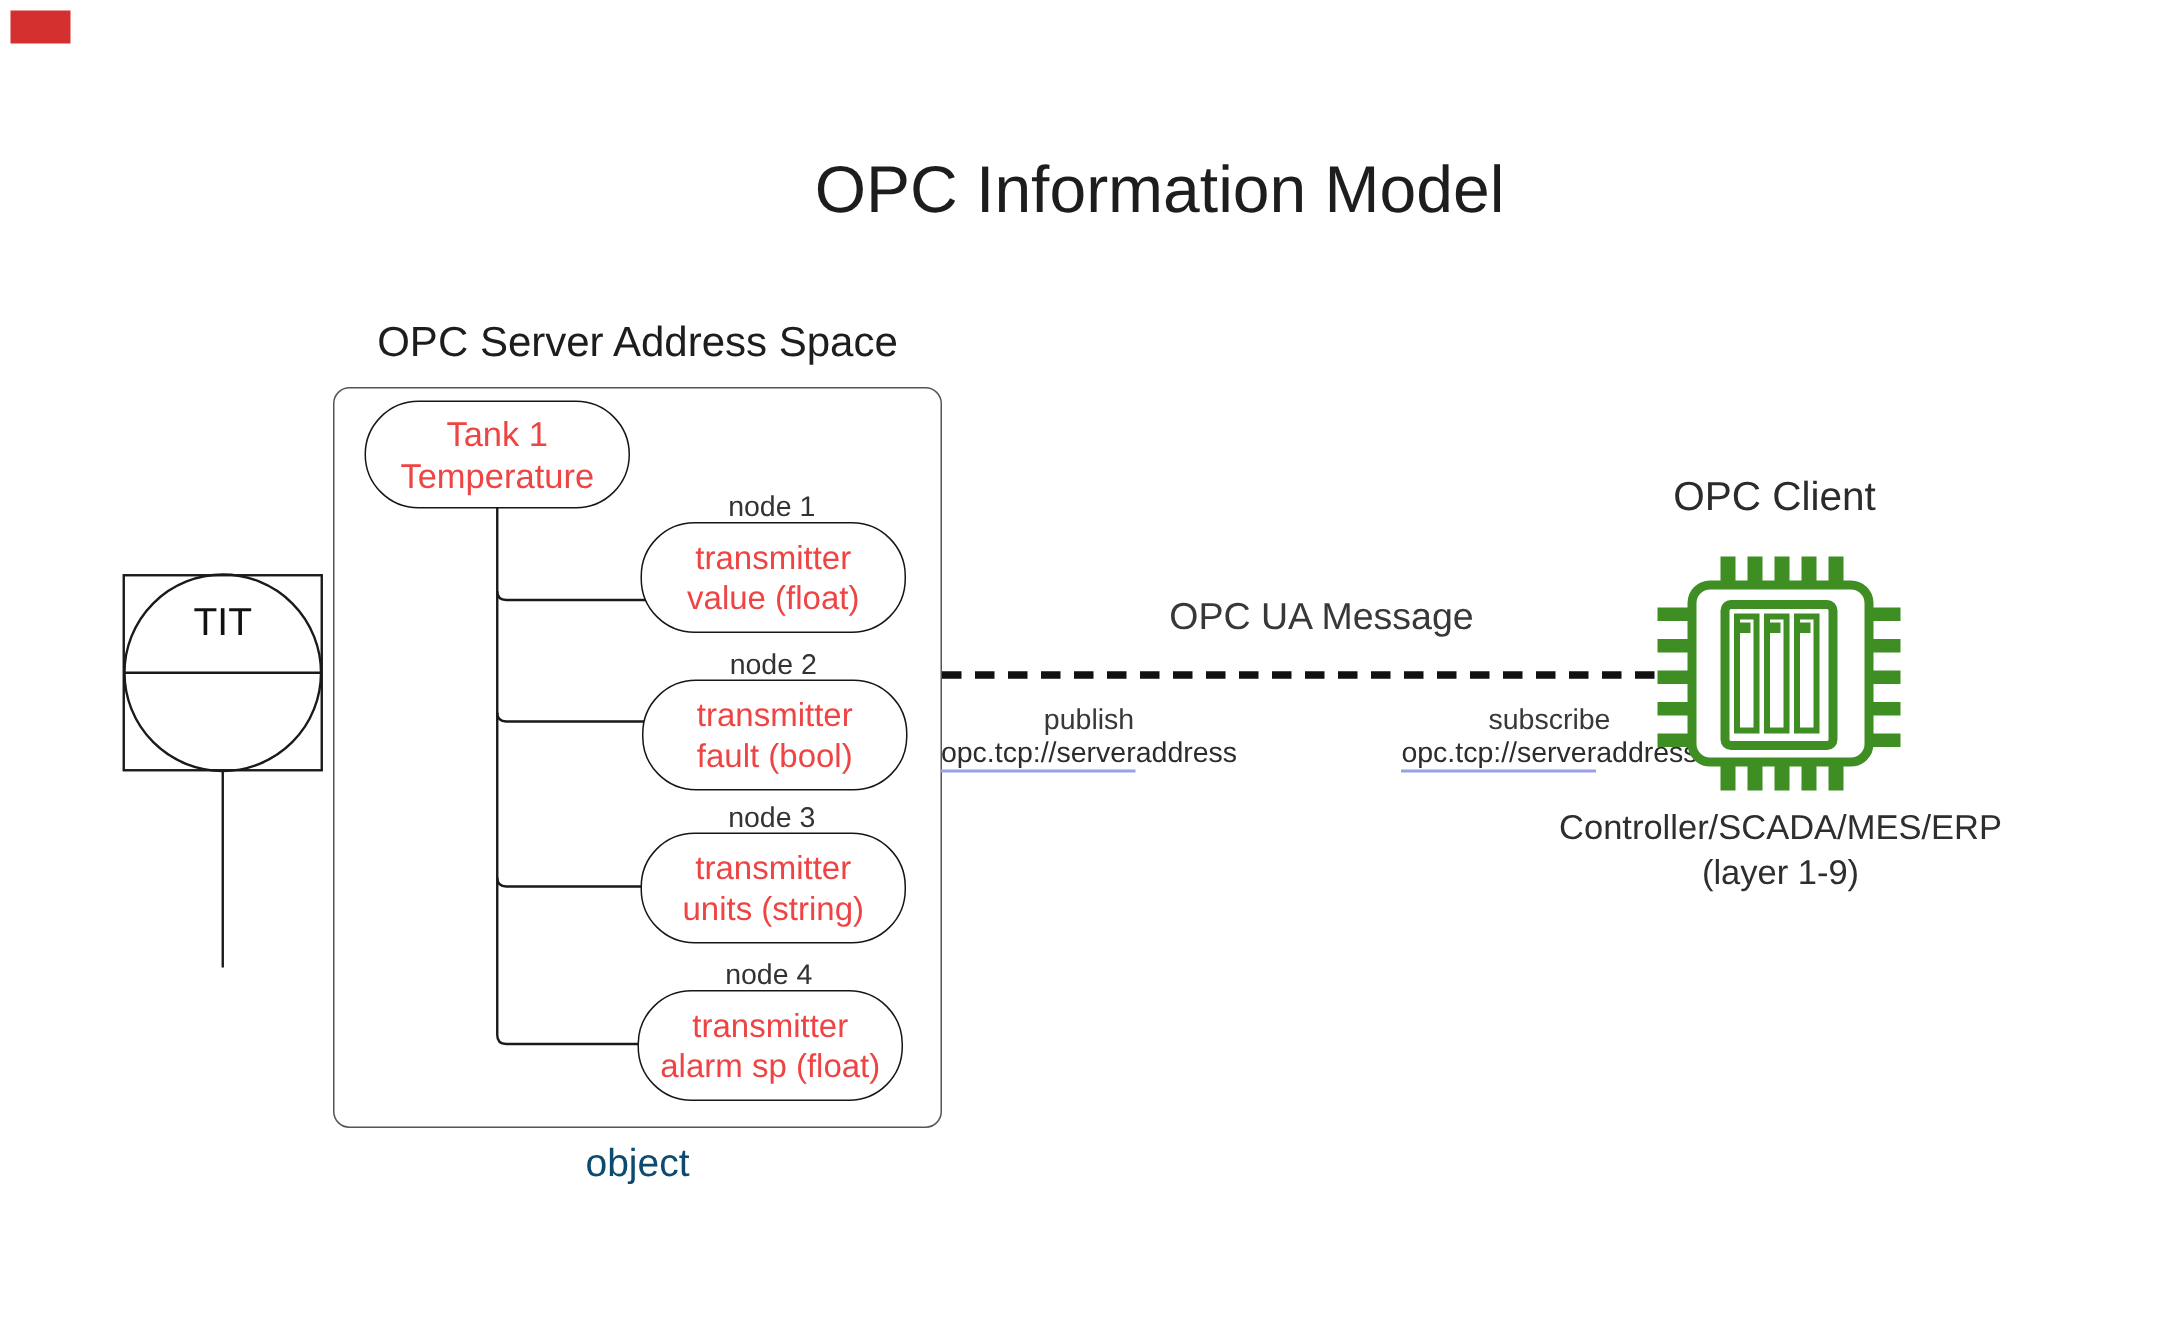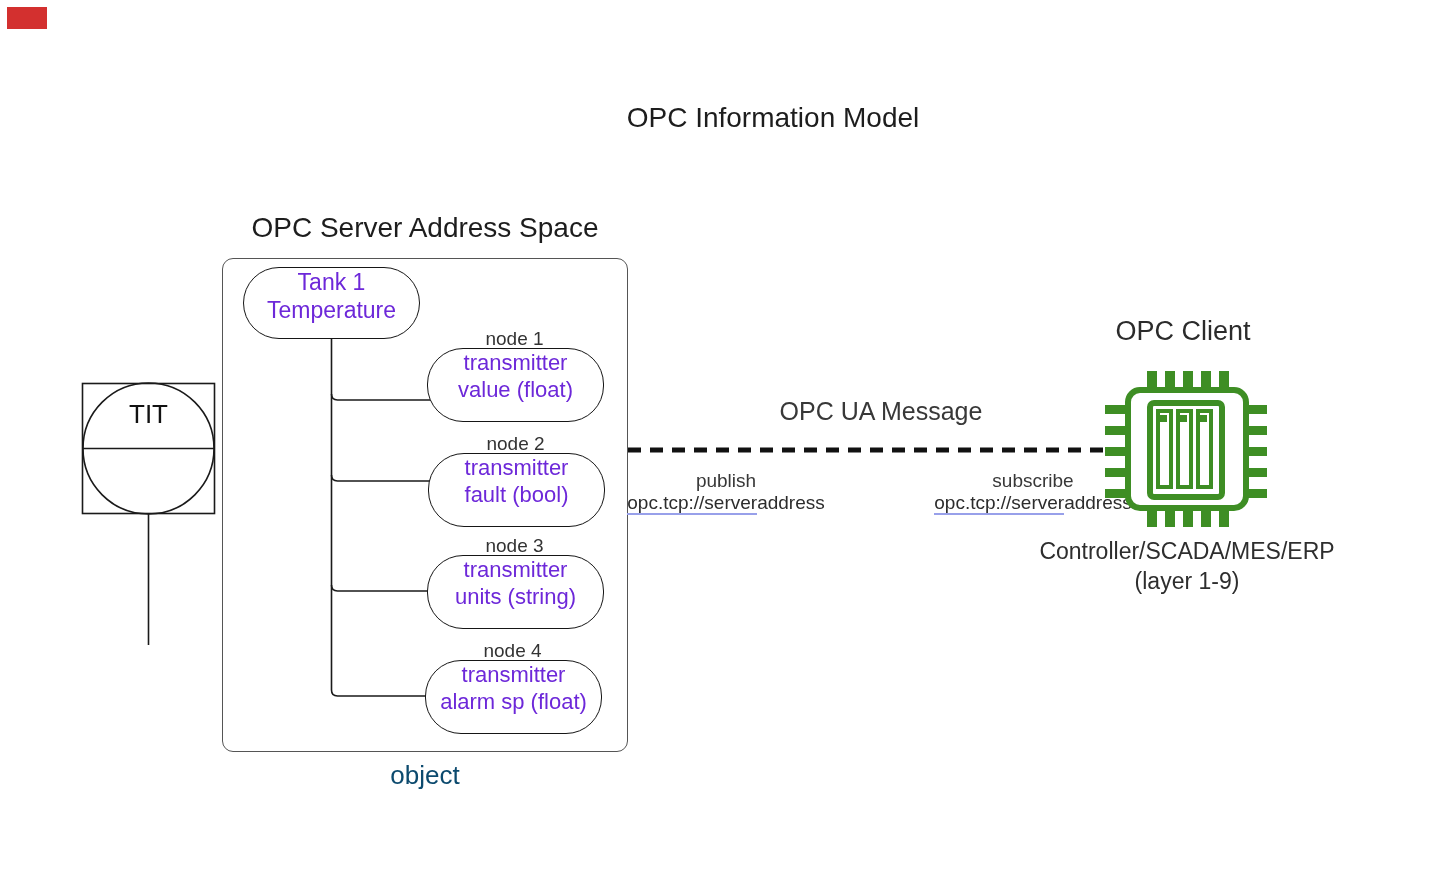--- a/index.html
+++ b/index.html
@@ -8,31 +8,31 @@
     --indicator-red:#d3302f;
     --line-black:#1a1a1a;
   }
   html,body{margin:0;padding:0;background:#fff;}
   .canvas{
     position:relative;width:1452px;height:883px;background:#ffffff;
     font-family:"Liberation Sans", sans-serif;overflow:hidden;
   }
   .abs{position:absolute;}
   .ctr{text-align:center;}
-  .title{left:450px;top:102px;width:646px;font-size:28px;color:#1d1d1d;}
+  .title{left:450px;top:102px;width:646px;font-size:44px;color:#1d1d1d;}
   .indicator{left:7px;top:7px;width:40px;height:22px;background:var(--indicator-red);}
   .server-heading{left:150px;top:212px;width:550px;font-size:28px;color:#1d1d1d;}
   .server-box{
     left:222px;top:258px;width:404px;height:492px;
     border:1.5px solid #555;border-radius:11px;background:transparent;
   }
   .pill{
     border:1.5px solid #161616;border-radius:36px;background:#fff;
-    display:flex;flex-direction:column;
-    text-align:center;color:#6d28d9;
+    display:flex;flex-direction:column;justify-content:center;
+    text-align:center;color:#ef4444;
   }
   .root-pill{left:243px;top:267px;width:175px;height:70px;font-size:23px;line-height:28px;}
   .node-group{position:absolute;width:175px;}
   .node-label{height:19px;font-size:19px;line-height:19px;color:#333;text-align:center;}
   .node-pill{width:175px;height:72px;font-size:22px;line-height:27px;}
   .object-label{left:300px;top:760px;width:250px;font-size:26px;color:#0c4a6e;}
   .tit-text{left:88px;top:401px;width:121px;font-size:26px;line-height:26px;color:#111;}
   .msg-label{left:731px;top:397px;width:300px;font-size:25px;color:#383838;}
   .endpoint{width:222px;text-align:center;color:#383838;font-size:19px;line-height:22px;}
   .endpoint .addr{color:#2c2c2c;}

